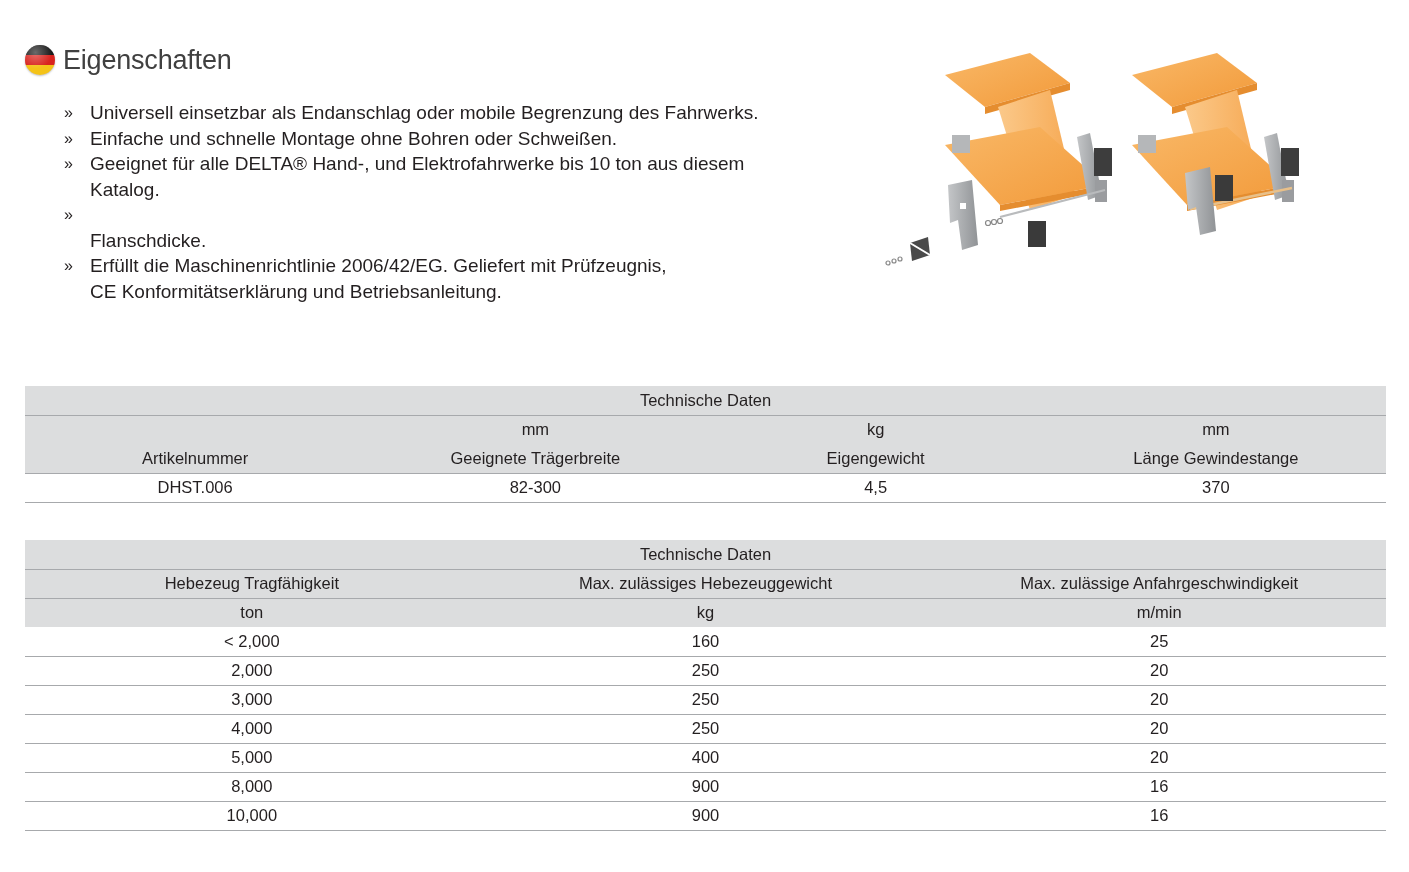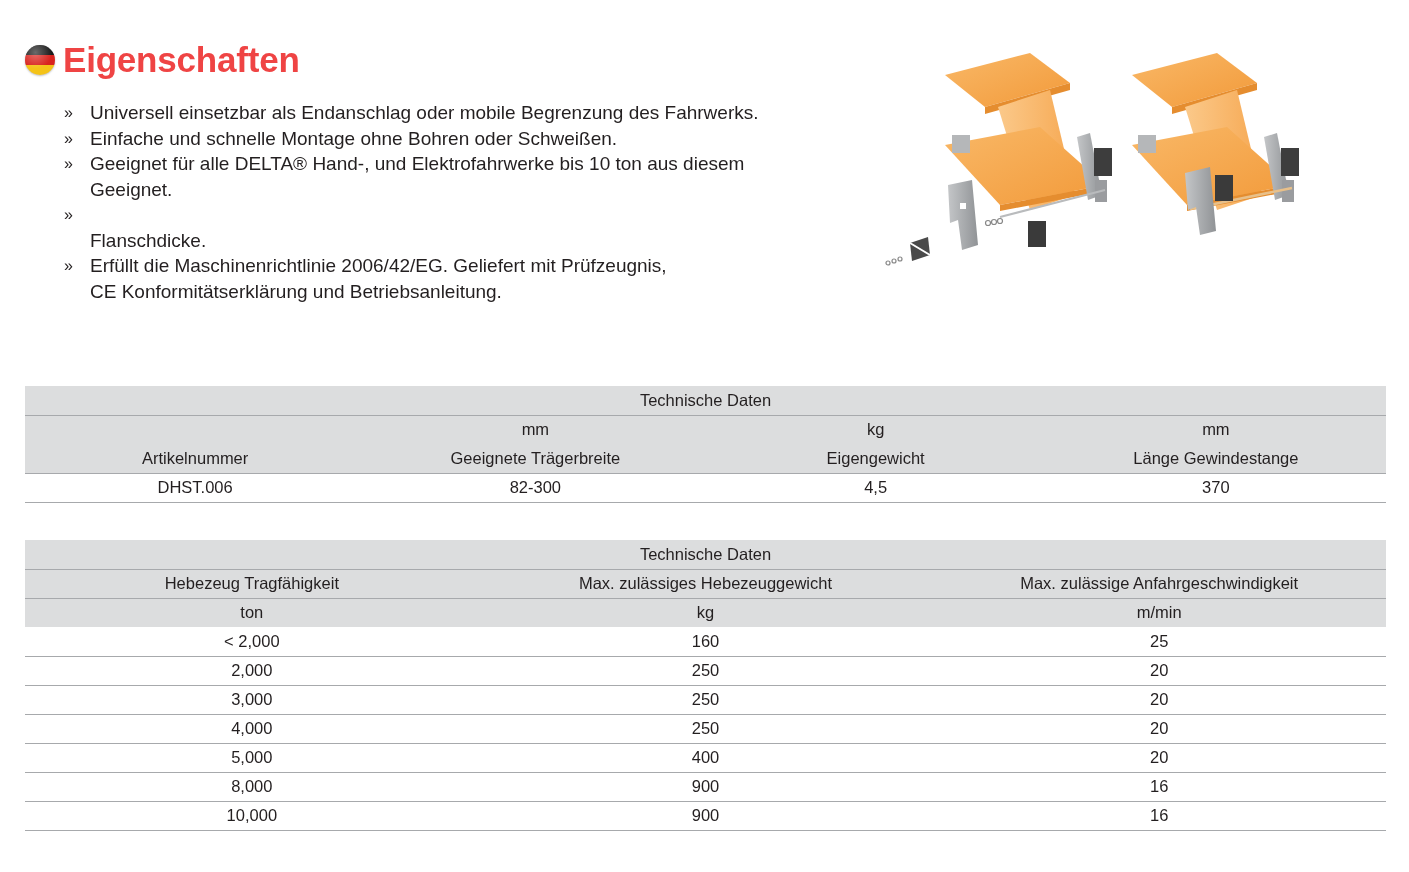--- a/index.html
+++ b/index.html
@@ -37,24 +37,24 @@
     .flag .s1 { top: 0; background: #1a1a1a; }
     .flag .s2 { top: 33%; background: #d8231e; }
     .flag .s3 { top: 66%; background: #f4c318; }
     .flag::after {
       content: "";
       position: absolute; inset: 0;
       border-radius: 50%;
       background: radial-gradient(circle at 35% 25%, rgba(255,255,255,0.35), rgba(255,255,255,0) 55%);
     }
     .title {
-      font-size: 35px;
-      font-weight: bold;
+      font-size: 27px;
+      font-weight: normal;
       letter-spacing: -0.2px;
-      color: #ef4444;
+      color: #404040;
     }
 
     
     .features {
       position: absolute;
       left: 62px;
       top: 100px;
       width: 760px;
       list-style: none;
     }
@@ -126,21 +126,21 @@
   <li>
     <span class="bullet">»</span>
     <span class="text"><span>Universell einsetzbar als Endanschlag oder mobile Begrenzung des Fahrwerks.</span></span>
   </li>
   <li>
     <span class="bullet">»</span>
     <span class="text"><span>Einfache und schnelle Montage ohne Bohren oder Schweißen.</span></span>
   </li>
   <li>
     <span class="bullet">»</span>
-    <span class="text"><span>Geeignet für alle DELTA® Hand-, und Elektrofahrwerke bis 10 ton aus diesem</span><br><span>Geeignet.</span></span>
+    <span class="text"><span>Geeignet für alle DELTA® Hand-, und Elektrofahrwerke bis 10 ton aus diesem</span><br><span>Katalog.</span></span>
   </li>
   <li>
     <span class="bullet">»</span>
     <span class="text"><br><span>Flanschdicke.</span></span>
   </li>
   <li>
     <span class="bullet">»</span>
     <span class="text"><span>Erfüllt die Maschinenrichtlinie 2006/42/EG. Geliefert mit Prüfzeugnis,</span><br><span>CE Konformitätserklärung und Betriebsanleitung.</span></span>
   </li>
 </ul>

